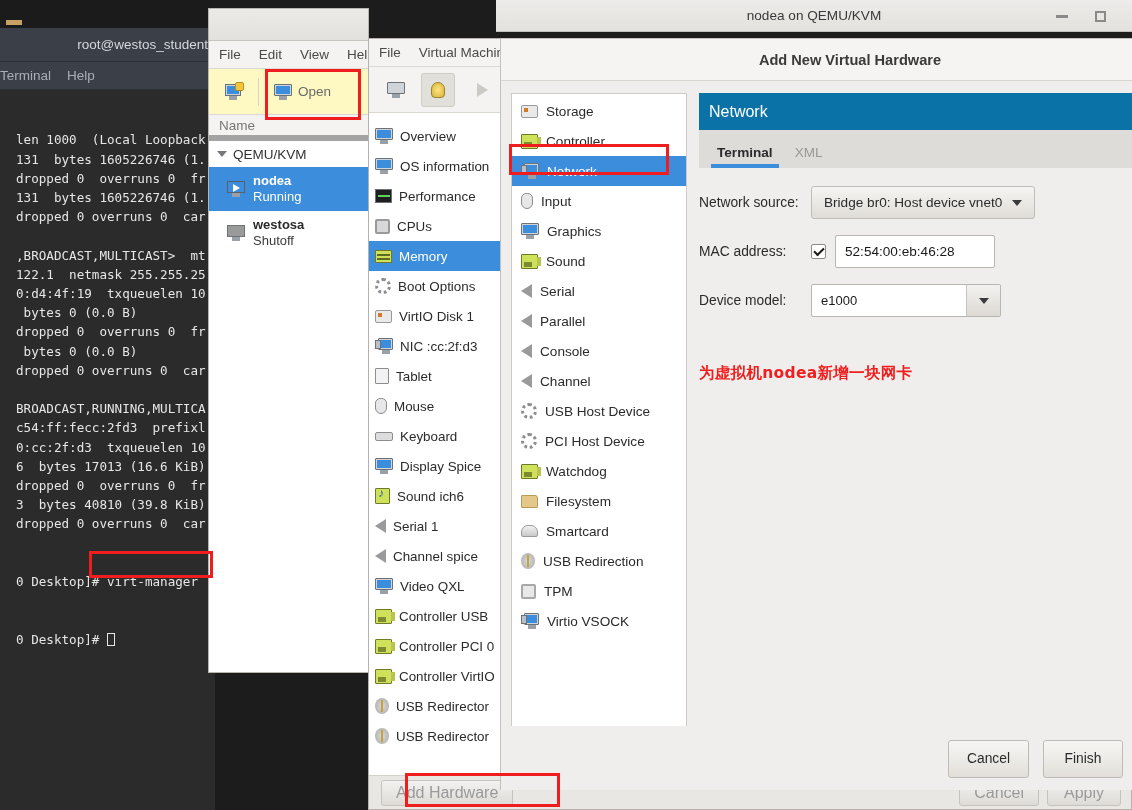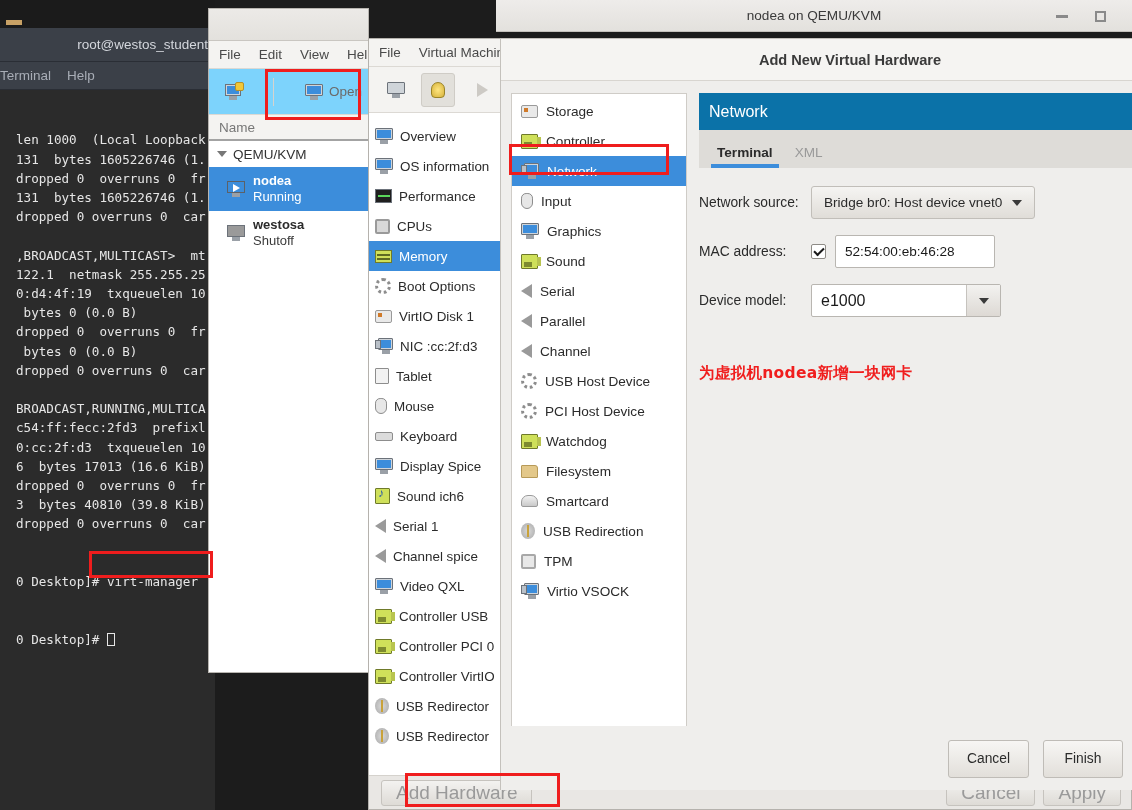--- a/index.html
+++ b/index.html
@@ -52,26 +52,26 @@
 
   
   #vmm {
     position:absolute; left:208px; top:8px; width:161px; height:665px;
     background:#f1f0ee; border:1px solid #b8b5b0; overflow:hidden;
   }
   #vmm-titlebar { height:32px; background:linear-gradient(#eceae7,#e3e1dd); border-bottom:1px solid #c9c6c1; }
   #vmm-menubar { height:28px; background:#f4f3f1; display:flex; align-items:center; gap:18px; padding-left:10px;
                  border-bottom:1px solid #dcd9d4; }
   #vmm-menubar .mi { font-size:13.5px; color:#4a4a4a; }
-  #vmm-toolbar { height:46px; background:#7dd3fc; display:flex; align-items:center; gap:0px;
-                 padding-left:10px; border-bottom:1px solid #dcd9d4; position:relative;justify-content:space-between; }
+  #vmm-toolbar { height:46px; background:#fef9c3; display:flex; align-items:center; gap:0px;
+                 padding-left:10px; border-bottom:1px solid #dcd9d4; position:relative; }
   .tb-sep { width:1px; height:28px; background:#d6d3ce; margin:0 9px; }
   .tb-btn { display:flex; align-items:center; gap:6px; padding:4px 6px; border-radius:3px; }
   .tb-btn .lbl { font-size:13.5px; color:#6b6b6b; }
-  #vmm-colhdr { height:26px; background:#f4f3f1; border-bottom:2px solid #a3a3a3;
+  #vmm-colhdr { height:26px; background:#f4f3f1; border-bottom:6px solid #a3a3a3;
                 display:flex; align-items:center; padding-left:10px; }
   #vmm-colhdr .h { font-size:13.5px; color:#777; }
   #vmm-list { background:#ffffff; height:calc(100% - 132px); }
   .vmm-group { display:flex; align-items:center; gap:6px; height:26px; padding-left:8px; font-size:13.5px; color:#333; }
   .tri { width:0;height:0;border-left:5px solid transparent;border-right:5px solid transparent;border-top:6px solid #777; }
   .vmrow { display:flex; align-items:center; gap:8px; height:44px; padding-left:18px; }
   .vmrow.sel { background:#3c8ddb; }
   .vmrow .txt { line-height:1.22; }
   .vmrow .nm { font-size:13px; font-weight:bold; color:#2b2b2b; }
   .vmrow .st { font-size:13px; color:#3a3a3a; }
@@ -95,21 +95,21 @@
   .tb-icnbtn.pressed { background:#e2e0db; border:1px solid #cfccc6; }
   #vmd-split { display:flex; height:calc(100% - 74px); }
   #vmd-hwlist { width:142px; background:#ffffff; border-right:1px solid #d5d2cd; overflow:hidden; padding-top:8px; }
   .hwrow { display:flex; align-items:center; gap:7px; height:30px; padding-left:6px; font-size:13.4px; color:#2b2b2b; white-space:nowrap; }
   .hwrow.sel { background:#3c8ddb; color:#ffffff; }
   #vmd-right { flex:1; background:#efeeec; position:relative; }
   #vmd-bottombar { position:absolute; left:0; bottom:0; width:764px; height:34px;
                    background:#e9e7e4; border-top:1px solid #d5d2cd; display:flex; align-items:center; }
   .btn-flat {
     height:26px; min-width:96px; padding:0 14px; display:flex; align-items:center; justify-content:center;
-    font-size:19px; color:#9a9a9a; background:linear-gradient(#f3f2f0,#dedbd6);
+    font-size:16px; color:#9a9a9a; background:linear-gradient(#f3f2f0,#dedbd6);
     border:1px solid #c6c3be; border-radius:3px;
   }
   #redbox-addhw { position:absolute; left:405px; top:773px; width:155px; height:34px;
     border:3px solid #ef1d1d; z-index:48; pointer-events:none; }
 
   
   #addhw-win { position:absolute; left:496px; top:0; width:636px; height:790px; overflow:hidden; }
   #addhw-titlebar {
     height:32px; background:linear-gradient(#eeecea,#e3e1dd); border-bottom:1px solid #c4c1bc;
     display:flex; align-items:center; justify-content:center; position:relative;
@@ -156,21 +156,21 @@
     font-size:13.6px; color:#2b2b2b;
   }
   .caret { width:0;height:0;border-left:5px solid transparent;border-right:5px solid transparent;border-top:6px solid #3a3a3a; }
   .chk { width:15px;height:15px; background:#fff; border:1px solid #8e8b86; border-radius:2px;
          display:flex; align-items:center; justify-content:center; margin-right:9px; }
   .chk .tick { width:10px; height:6px; border-left:2.4px solid #1a1a1a; border-bottom:2.4px solid #1a1a1a;
                transform: rotate(-45deg) translate(1px,-1px); }
   .txtinput { height:33px; width:160px; background:#ffffff; border:1px solid #b9b6b1; border-radius:2px;
               display:flex; align-items:center; padding-left:9px; font-size:13.6px; color:#1a1a1a; }
   .combo-box { height:33px; width:190px; background:#ffffff; border:1px solid #b9b6b1; border-radius:2px;
-               display:flex; align-items:center; font-size:16px; color:#1a1a1a; }
+               display:flex; align-items:center; font-size:13px; color:#1a1a1a; }
   .combo-box .val { flex:1; padding-left:9px; }
   .combo-box .arrowbtn { width:34px; height:31px; background:linear-gradient(#f3f2f0,#ddd9d4);
                          border-left:1px solid #c6c3be; display:flex; align-items:center; justify-content:center; }
   #annotation {
     position:absolute; left:0px; top:270px; width:440px;
     color:#f01e1e; font-size:15.5px; font-weight:bold; letter-spacing:.3px;
     font-family:"DejaVu Sans", sans-serif;
   }
   #addhw-footer {
     position:absolute; left:0; bottom:0; width:636px; height:64px; background:#efeeec;
@@ -509,20 +509,24 @@
             <div class="cat">
               <span class="ic-spk" style="flex: 0 0 auto; display: inline-block; position: relative;"></span>
               <span>Serial</span>
             </div>
             <div class="cat">
               <span class="ic-spk" style="flex: 0 0 auto; display: inline-block; position: relative;"></span>
               <span>Parallel</span>
             </div>
             <div class="cat">
               <span class="ic-spk" style="flex: 0 0 auto; display: inline-block; position: relative;"></span>
+              <span>Console</span>
+            </div>
+            <div class="cat">
+              <span class="ic-spk" style="flex: 0 0 auto; display: inline-block; position: relative;"></span>
               <span>Channel</span>
             </div>
             <div class="cat">
               <span class="ic-gear" style="flex: 0 0 auto; display: inline-block; position: relative;"></span>
               <span>USB Host Device</span>
             </div>
             <div class="cat">
               <span class="ic-gear" style="flex: 0 0 auto; display: inline-block; position: relative;"></span>
               <span>PCI Host Device</span>
             </div>

